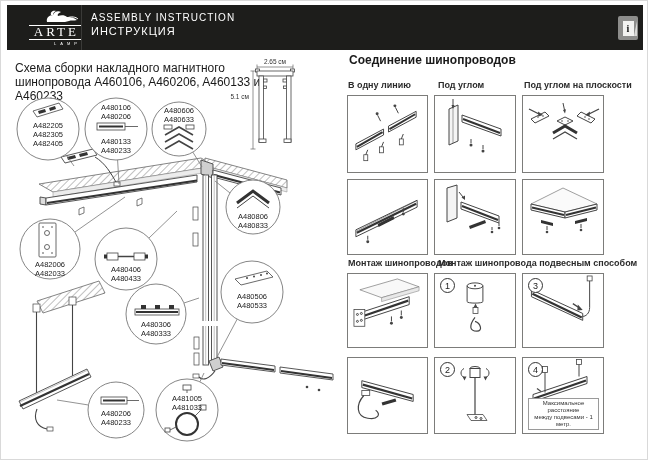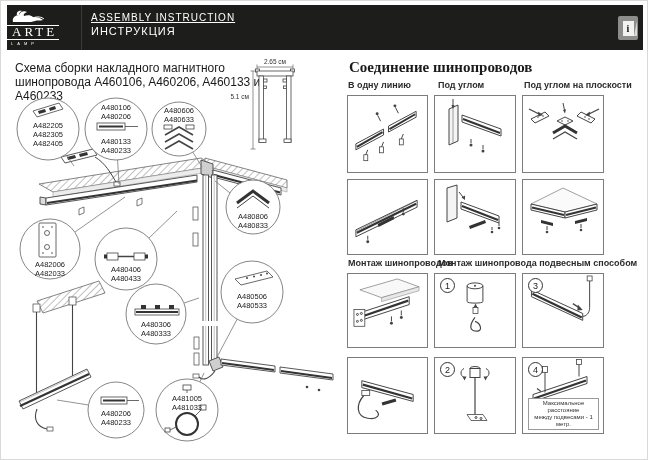--- a/index.html
+++ b/index.html
@@ -1,43 +1,43 @@
 <!DOCTYPE html>
 <html><head>
 <meta charset="utf-8">
 <style>
   html,body{margin:0;padding:0;background:#fff;}
   .page{position:relative;width:648px;height:460px;background:#fff;border:1px solid #d9d9d9;
         box-sizing:border-box;font-family:"Liberation Sans",sans-serif;overflow:hidden;}
   
   .hdr{position:absolute;left:6px;top:4px;width:636px;height:45px;background:#1d1d1b;color:#fff;}
   .logo{position:absolute;left:0;top:0;width:74px;height:45px;border-right:1px solid #3a3a38;
-        display:flex;flex-direction:column;align-items:flex-start;justify-content:center;}
+        display:flex;flex-direction:column;align-items:flex-end;justify-content:center;}
   .logo-brand{font-family:"Liberation Serif",serif;font-size:13px;letter-spacing:3px;line-height:12px;
         border-top:1px solid #fff;border-bottom:1px solid #fff;padding:0 2px 1px 5px;}
   .logo-sub{font-size:4px;letter-spacing:4px;margin-top:1px;padding-left:4px;}
   .hdr-left{position:absolute;left:84px;top:7px;}
-  .hdr-en{font-size:10px;letter-spacing:1px;text-decoration:underline;}
+  .hdr-en{font-size:10px;letter-spacing:1px;}
   .hdr-ru{font-size:11px;letter-spacing:1px;margin-top:2px;}
   .hdr-right{position:absolute;right:30px;top:6px;text-align:right;}
   .hdr-sys{font-size:10.5px;}
   .hdr-series{font-size:16.5px;margin-top:1px;}
   .manual{position:absolute;right:5px;top:11px;width:20px;height:24px;background:#8d8d8b;border-radius:2px;
           display:flex;align-items:center;justify-content:center;}
   .manual .book{position:relative;width:11px;height:15px;background:#f2f2f0;
           display:flex;align-items:center;justify-content:center;
           font-family:"Liberation Serif",serif;font-weight:bold;font-size:10px;color:#111;}
   .manual .book:before{content:"";position:absolute;right:-3px;top:0;border-style:solid;
           border-width:0 0 15px 3px;border-color:transparent transparent #d9d9d7 transparent;}
   
   .lp-title{position:absolute;left:14px;top:60px;width:252px;font-size:12px;line-height:14px;
             color:#1a1a1a;white-space:pre-line;}
   .main-art{position:absolute;left:6px;top:56px;width:334px;height:400px;}
   
-  .rp-title{position:absolute;left:348px;top:58px;font-size:15px;font-weight:bold;color:#1a1a1a;font-family:Liberation Serif, serif;}
+  .rp-title{position:absolute;left:348px;top:52px;font-size:12px;font-weight:bold;color:#1a1a1a;}
   .lbl{position:absolute;font-size:9px;color:#2b2b2b;white-space:nowrap;font-weight:bold;}
   .box{position:absolute;border:1px solid #7c7c7a;background:#fff;box-sizing:border-box;}
   .box svg{display:block;width:100%;height:100%;}
   .badge{position:absolute;top:4px;left:5px;width:13px;height:13px;border:1.2px solid #333;border-radius:50%;
          font-size:9px;color:#222;background:#fff;display:flex;align-items:center;justify-content:center;z-index:2;}
   .note{position:absolute;left:5px;right:4px;bottom:3px;border:1px solid #9a9a9a;background:#fff;
         font-size:6px;line-height:7px;text-align:center;padding:1px 0;color:#333;white-space:pre-line;z-index:2;}
   text{font-family:"Liberation Sans",sans-serif;}
 </style>
 </head>

